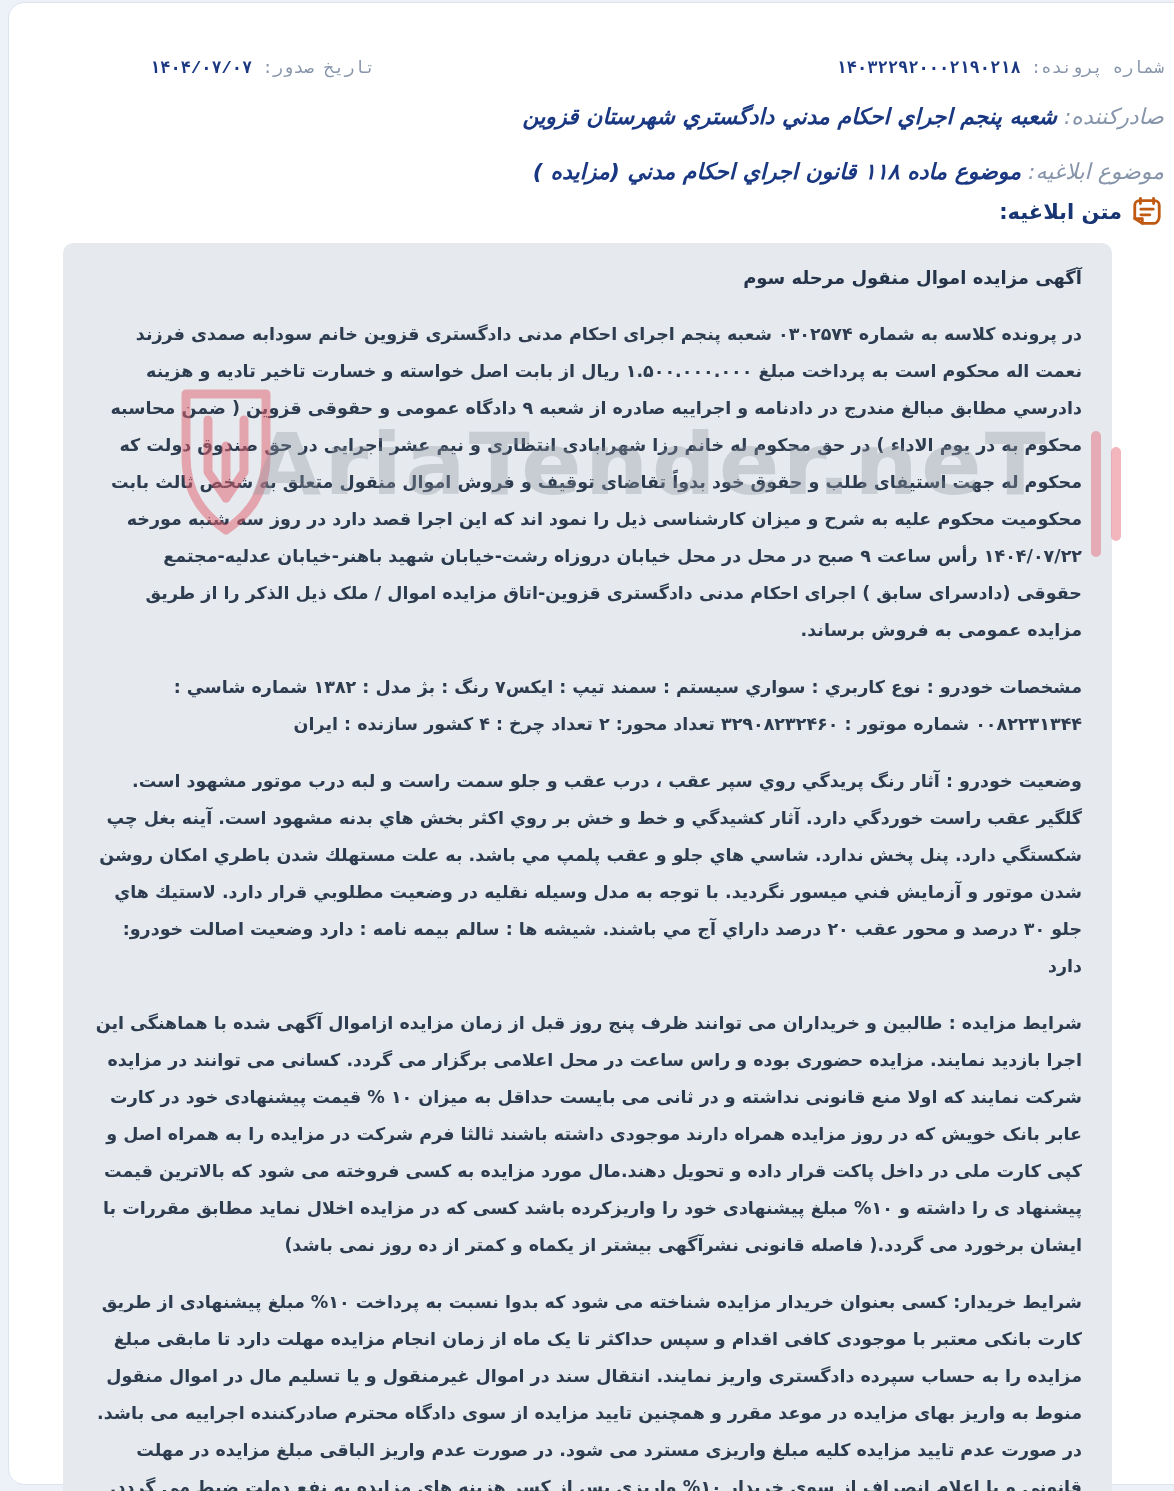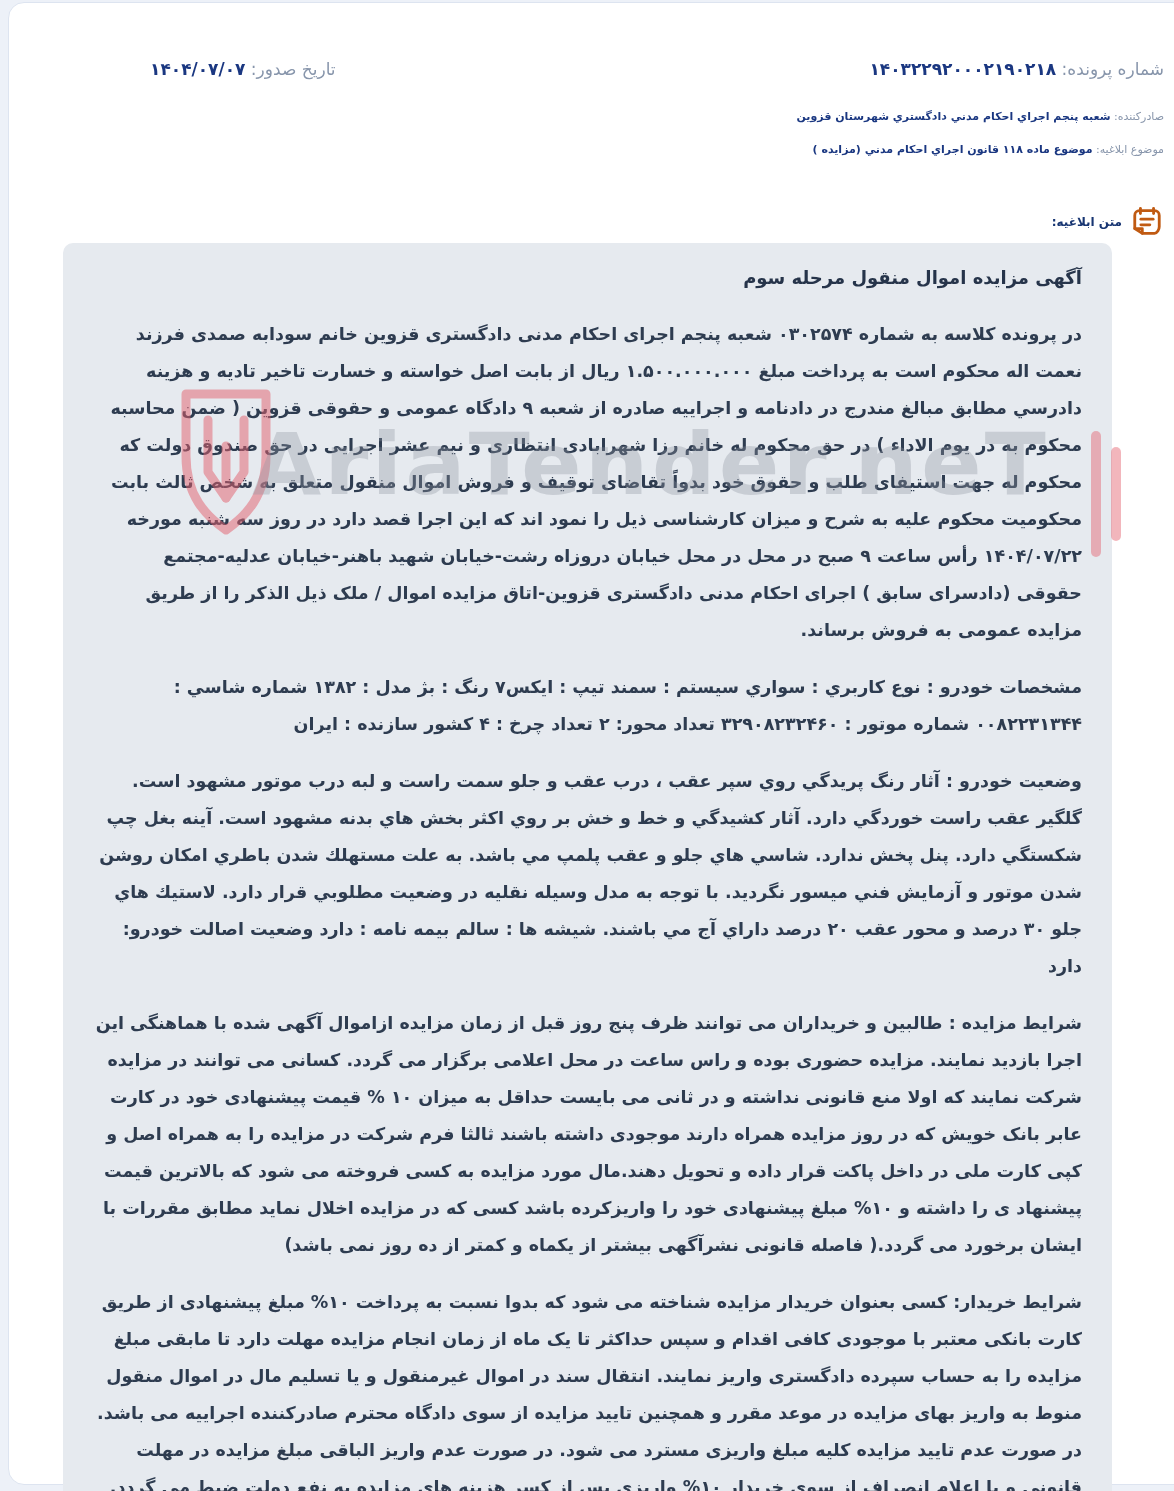--- a/index.html
+++ b/index.html
@@ -12,33 +12,33 @@
     position:absolute;left:8px;top:2px;width:1210px;height:1483px;
     background:#ffffff;border:1px solid #dde4f0;border-radius:16px;
     box-sizing:border-box;
   }
   
   .hdr-row1{
     position:absolute;top:55px;right:10px;left:150px;
     display:flex;justify-content:space-between;direction:rtl;
     font-size:17px;line-height:28px;
   }
-  .hdr-field{white-space:nowrap;}
+  .hdr-field{white-space:nowrap;font-family:Liberation Mono, monospace;}
   .hdr-label{color:#8795ab;}
   .hdr-value{color:#1a3781;font-weight:bold;}
   .hdr-line{
     position:absolute;right:10px;direction:rtl;text-align:right;
-    font-size:11px;line-height:28px;white-space:nowrap;
+    font-size:22px;line-height:28px;white-space:nowrap;font-style:italic;
   }
   .issuer-line{top:103px;}
-  .subject-line{top:136px;}
+  .subject-line{top:158px;}
   .body-label-line{
-    position:absolute;top:206px;right:10px;direction:rtl;
+    position:absolute;top:196px;right:10px;direction:rtl;
     display:flex;align-items:center;gap:8px;
-    color:#173572;font-weight:bold;font-size:12px;
+    color:#173572;font-weight:bold;font-size:21px;
   }
   .memo-icon{width:34px;height:32px;display:block;}
   
   .notice-box{
     position:absolute;left:63px;top:243px;width:1049px;min-height:1157px;
     background:#e6eaef;border-radius:10px;
     box-sizing:border-box;padding:16px 30px 34px 30px;
     direction:rtl;text-align:right;
     color:#2e3c50;font-weight:bold;font-size:17.5px;line-height:37px;
   }

